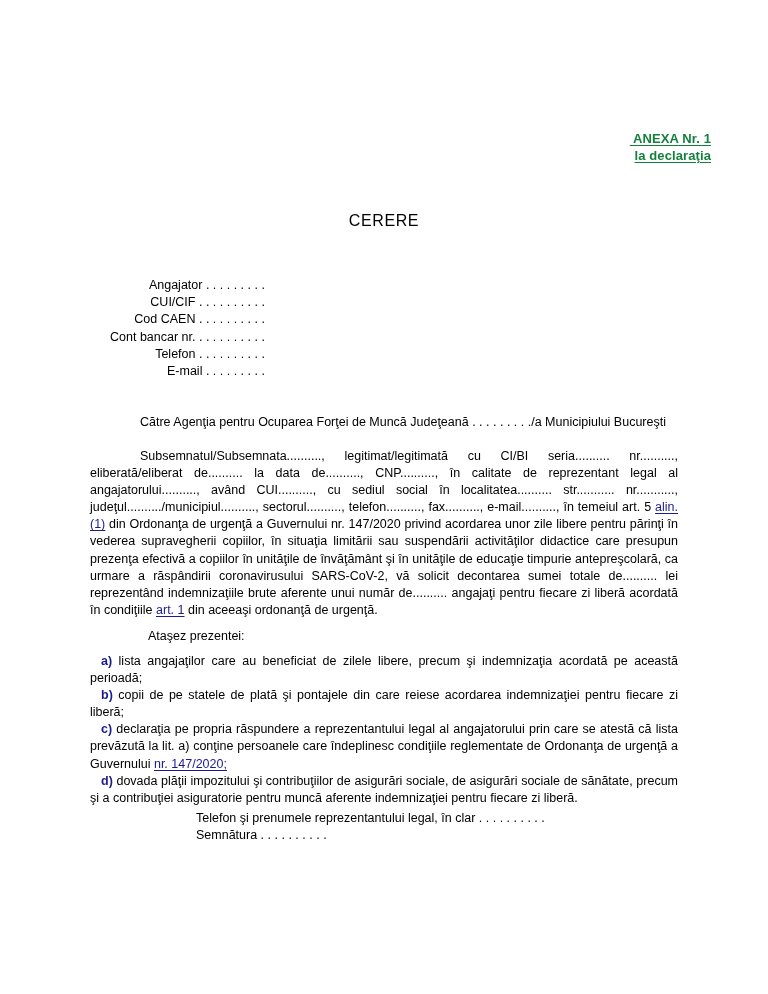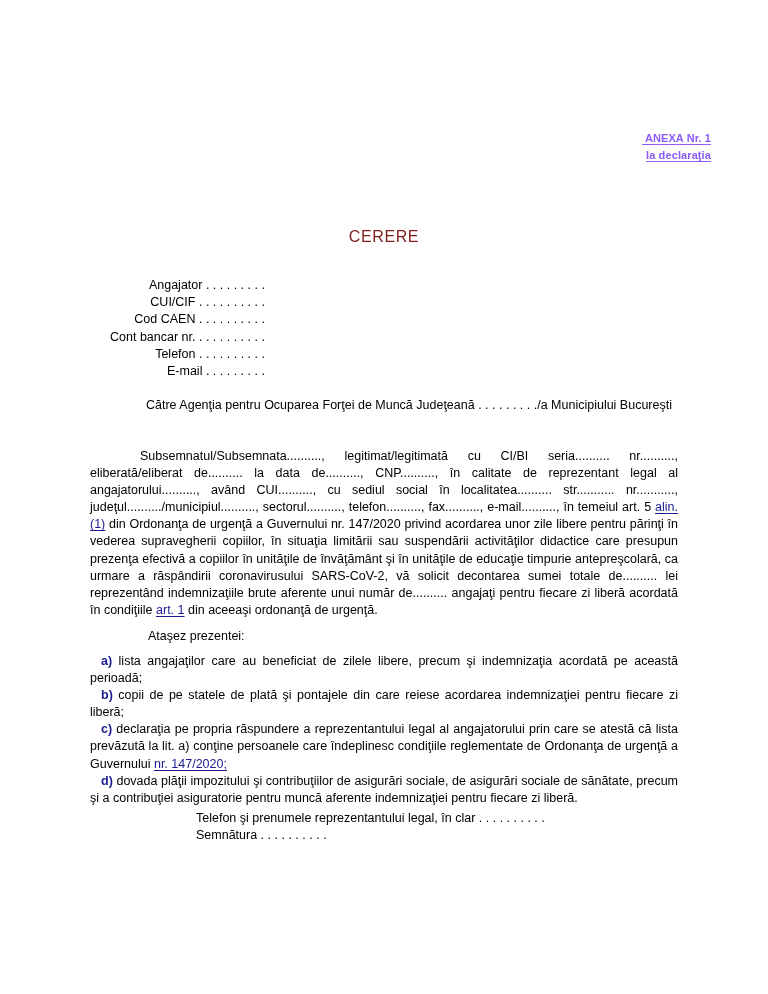--- a/index.html
+++ b/index.html
@@ -23,70 +23,70 @@
     inset: 0;
     background: #ffffff;
   }
 
   
   .annex-header {
     position: absolute;
     top: 130px;
     right: 57px;
     text-align: right;
-    color: #8b5cf6;
+    color: #15803d;
     font-weight: bold;
-    font-size: 11px;
+    font-size: 13px;
     line-height: 17px;
     letter-spacing: 0.1px;
   }
   .annex-header .annex-line {
     display: block;
     white-space: pre;
   }
   .annex-header .annex-line span {
     text-decoration: underline;
     text-underline-offset: 2px;
   }
 
   
   .doc-title {
     position: absolute;
-    top: 228px;
+    top: 212px;
     left: 0;
     width: 768px;
     text-align: center;
     font-size: 16px;
     letter-spacing: 0.6px;
-    color: #7f1d1d;
+    color: #000000;
   }
 
   
   .employer-block {
     position: absolute;
     top: 277px;
     left: 110px;
     font-size: 12.5px;
     line-height: 17.2px;
     text-align: right;
   }
   .employer-block .field-row {
     display: block;
     white-space: pre;
   }
 
   
   .addressee {
     position: absolute;
-    top: 397px;
+    top: 414px;
     left: 90px;
     width: 588px;
     font-size: 12.5px;
     line-height: 17.5px;
-    text-align: center;
+    text-align: left;
     text-indent: 50px;
   }
 
   
   .body-copy {
     position: absolute;
     top: 448px;
     left: 90px;
     width: 588px;
     font-size: 12.5px;

